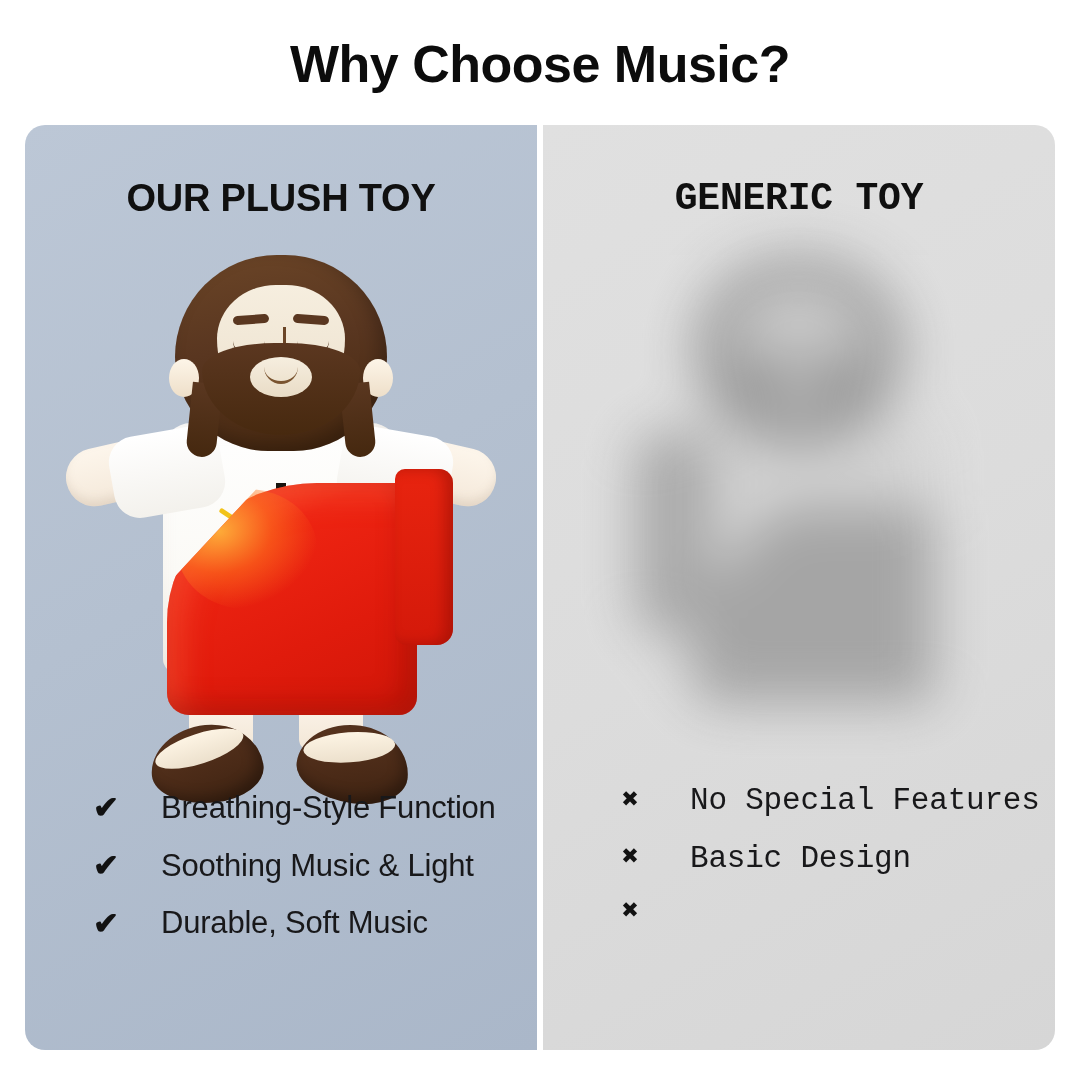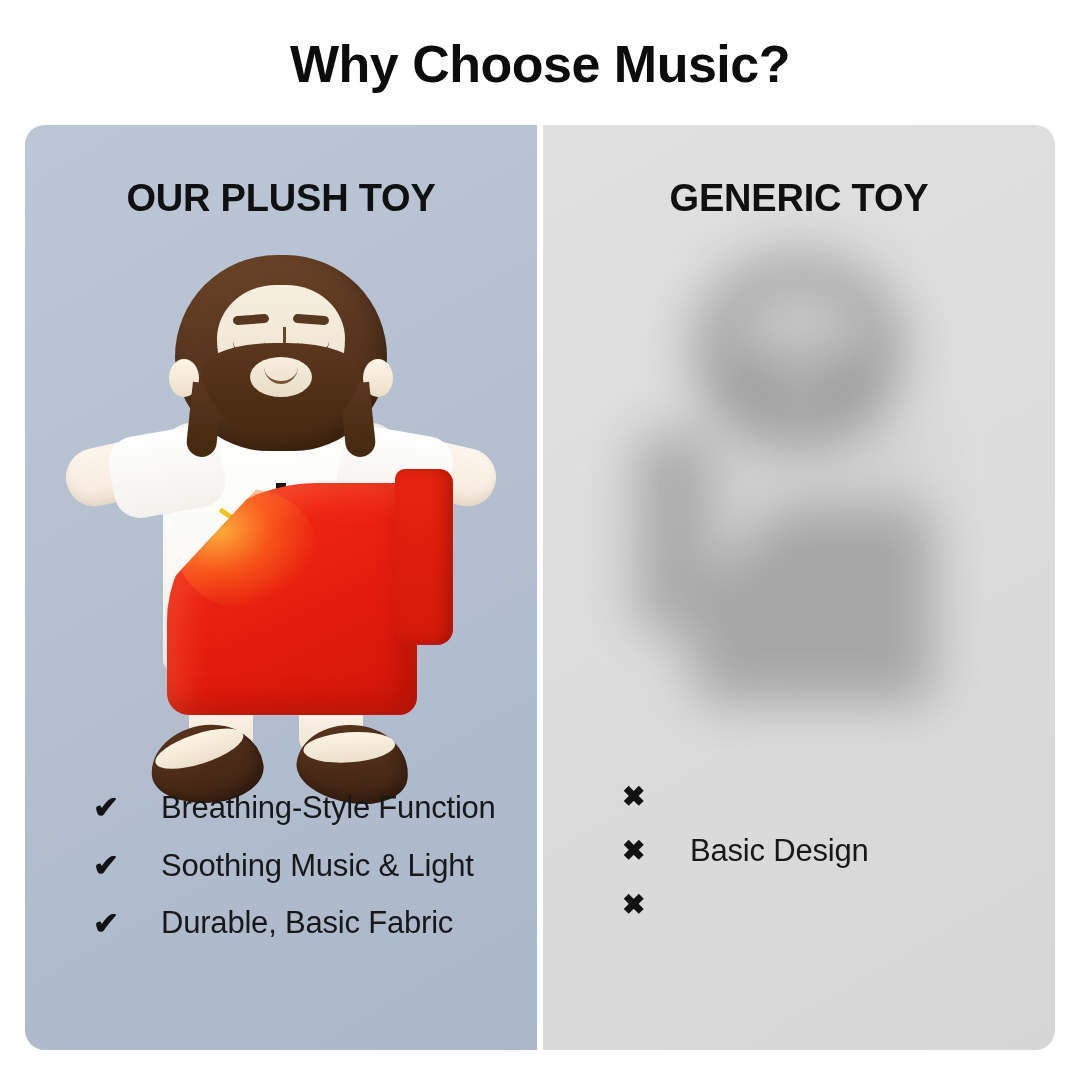--- a/index.html
+++ b/index.html
@@ -57,20 +57,21 @@
   }
 
   .panel-ours {
     background: linear-gradient(150deg, #bcc7d6 0%, #b4c0d0 45%, #aab7c9 100%);
     border-radius: 20px 0 0 20px;
   }
 
   .panel-generic {
     background: linear-gradient(150deg, #e0e0e0 0%, #dcdcdc 50%, #d6d6d6 100%);
     border-radius: 0 20px 20px 0;
+    font-family: Liberation Mono, monospace;
   }
 
   .panel-heading {
     position: absolute;
     left: 0;
     top: 52px;
     width: 100%;
     text-align: center;
     font-size: 38px;
     font-weight: 700;
@@ -515,21 +516,21 @@
         <li class="feature-row">
           <span class="feature-mark">✔</span>
           <span class="feature-text">Breathing-Style Function</span>
         </li>
         <li class="feature-row">
           <span class="feature-mark">✔</span>
           <span class="feature-text">Soothing Music &amp; Light</span>
         </li>
         <li class="feature-row">
           <span class="feature-mark">✔</span>
-          <span class="feature-text">Durable, Basic Fabric</span>
+          <span class="feature-text">Durable, Soft Music</span>
         </li>
       </ul>
 
     </div>
 
     <div class="panel panel-generic">
 
       <div class="panel-heading">GENERIC TOY</div>
 
       <div class="stage">
@@ -540,20 +541,21 @@
           <div class="blur-head"></div>
           <div class="blur-face"></div>
           <div class="blur-beard"></div>
           <div class="blur-mouth"></div>
         </div>
       </div>
 
       <ul class="features features-generic">
         <li class="feature-row">
           <span class="feature-mark cross">✖</span>
+          <span class="feature-text">No Special Features</span>
         </li>
         <li class="feature-row">
           <span class="feature-mark cross">✖</span>
           <span class="feature-text">Basic Design</span>
         </li>
         <li class="feature-row">
           <span class="feature-mark cross">✖</span>
         </li>
       </ul>
 

